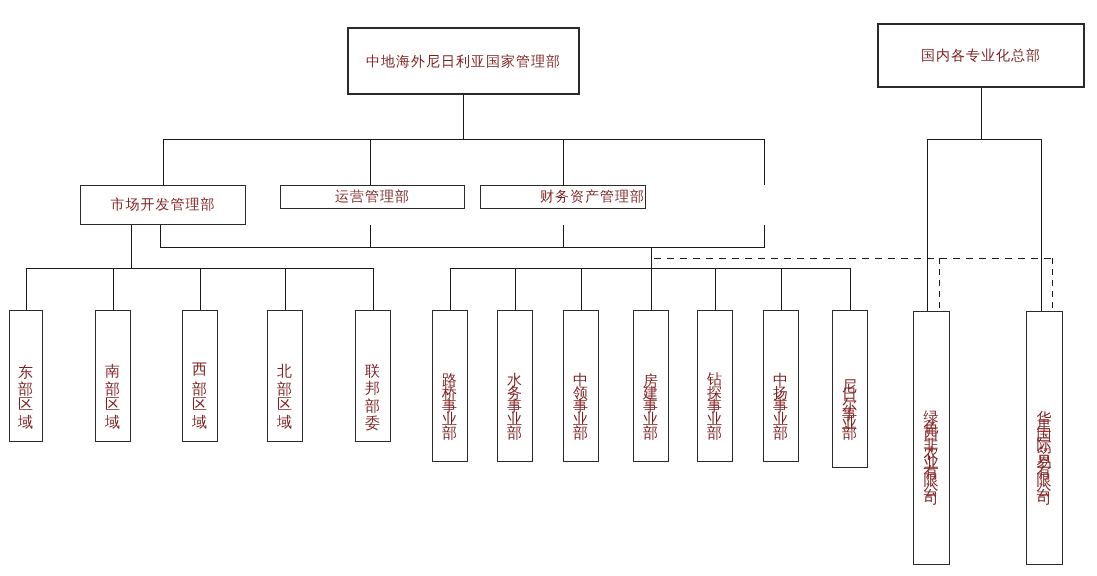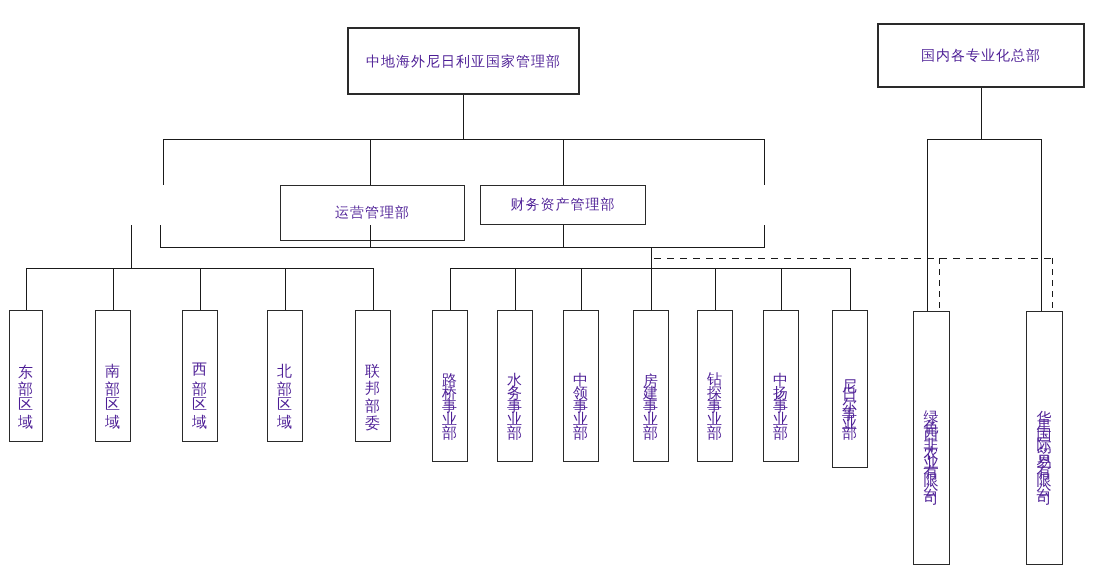--- a/index.html
+++ b/index.html
@@ -2,21 +2,21 @@
 <html><head>
 <meta charset="utf-8">
 <style>
   html, body { margin: 0; padding: 0; background: #ffffff; }
   #stage {
     position: relative;
     width: 1097px;
     height: 576px;
     background: #ffffff;
     font-family: "Liberation Sans", sans-serif;
-    color: #4c1d95;
+    color: #7f1d1d;
     overflow: hidden;
   }
   .box {
     position: absolute;
     box-sizing: border-box;
     border: 1px solid #2a2a2a;
     background: #ffffff;
     display: flex;
     align-items: center;
     justify-content: center;
@@ -49,24 +49,27 @@
   <div class="box box-thick" style="left:347px; top:27px; width:233px; height:68px;">
     <div class="root-text">
       <div>中地海外尼日利亚国家管理部</div>
     </div>
   </div>
 
   <div class="box box-thick" style="left:877px; top:23px; width:208px; height:65px;">
     <span class="hlabel">国内各专业化总部</span>
   </div>
 
-  <div class="box" style="left:280px; top:185px; width:185px; height:56px;">
+  <div class="box" style="left:80px; top:185px; width:166px; height:40px;">
+    <span class="hlabel">市场开发管理部</span>
+  </div>
+  <div class="box" style="left:280px; top:185px; width:185px; height:24px;">
     <span class="hlabel">运营管理部</span>
   </div>
-  <div class="box" style="left:480px; top:185px; width:166px; height:40px;">
+  <div class="box" style="left:480px; top:185px; width:166px; height:24px;justify-content:flex-end;">
     <span class="hlabel">财务资产管理部</span>
   </div>
 
   <div class="box" style="left:9px; top:310px; width:34px; height:132px; --ls:17px;">
     <span class="vtext">东部区域</span>
   </div>
   <div class="box" style="left:95px; top:310px; width:36px; height:132px; --ls:17px;">
     <span class="vtext">南部区域</span>
   </div>
   <div class="box" style="left:182px; top:310px; width:36px; height:132px; --ls:17px;">

